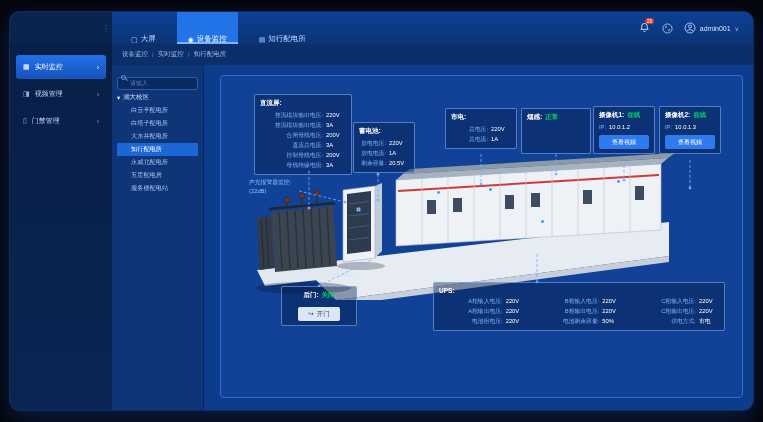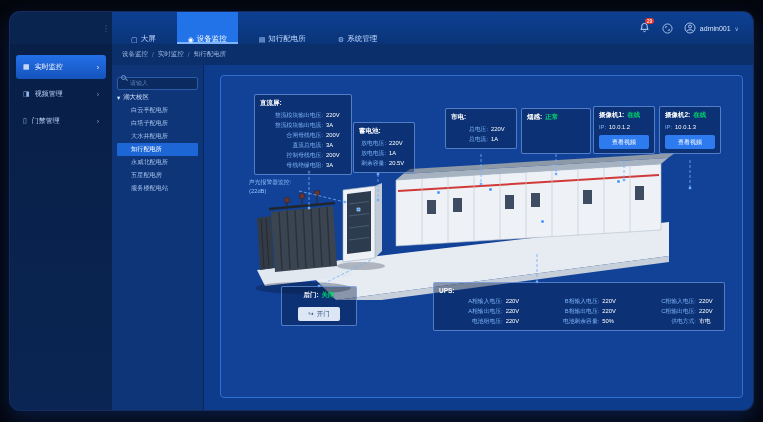--- a/index.html
+++ b/index.html
@@ -85,24 +85,20 @@
           <span>大屏</span>
         </div>
         <div class="nav-item active">
           <span class="ico">◉</span>
           <span>设备监控</span>
         </div>
         <div class="nav-item">
           <span class="ico">▤</span>
           <span>知行配电所</span>
         </div>
-        <div class="nav-item">
-          <span class="ico">⚙</span>
-          <span>系统管理</span>
-        </div>
       </div>
       <div class="topbar-right">
         <div class="bell-wrap">
           <svg width="11" height="11" viewBox="0 0 24 24">
             <path d="M12 3a6 6 0 0 0-6 6v4l-2 3h16l-2-3V9a6 6 0 0 0-6-6z" fill="none" stroke="#cfe2ff" stroke-width="2"></path>
             <path d="M10 19a2 2 0 0 0 4 0" stroke="#cfe2ff" stroke-width="2" fill="none"></path>
           </svg>
           <span class="badge">29</span>
         </div>
         <div class="round-ico">

